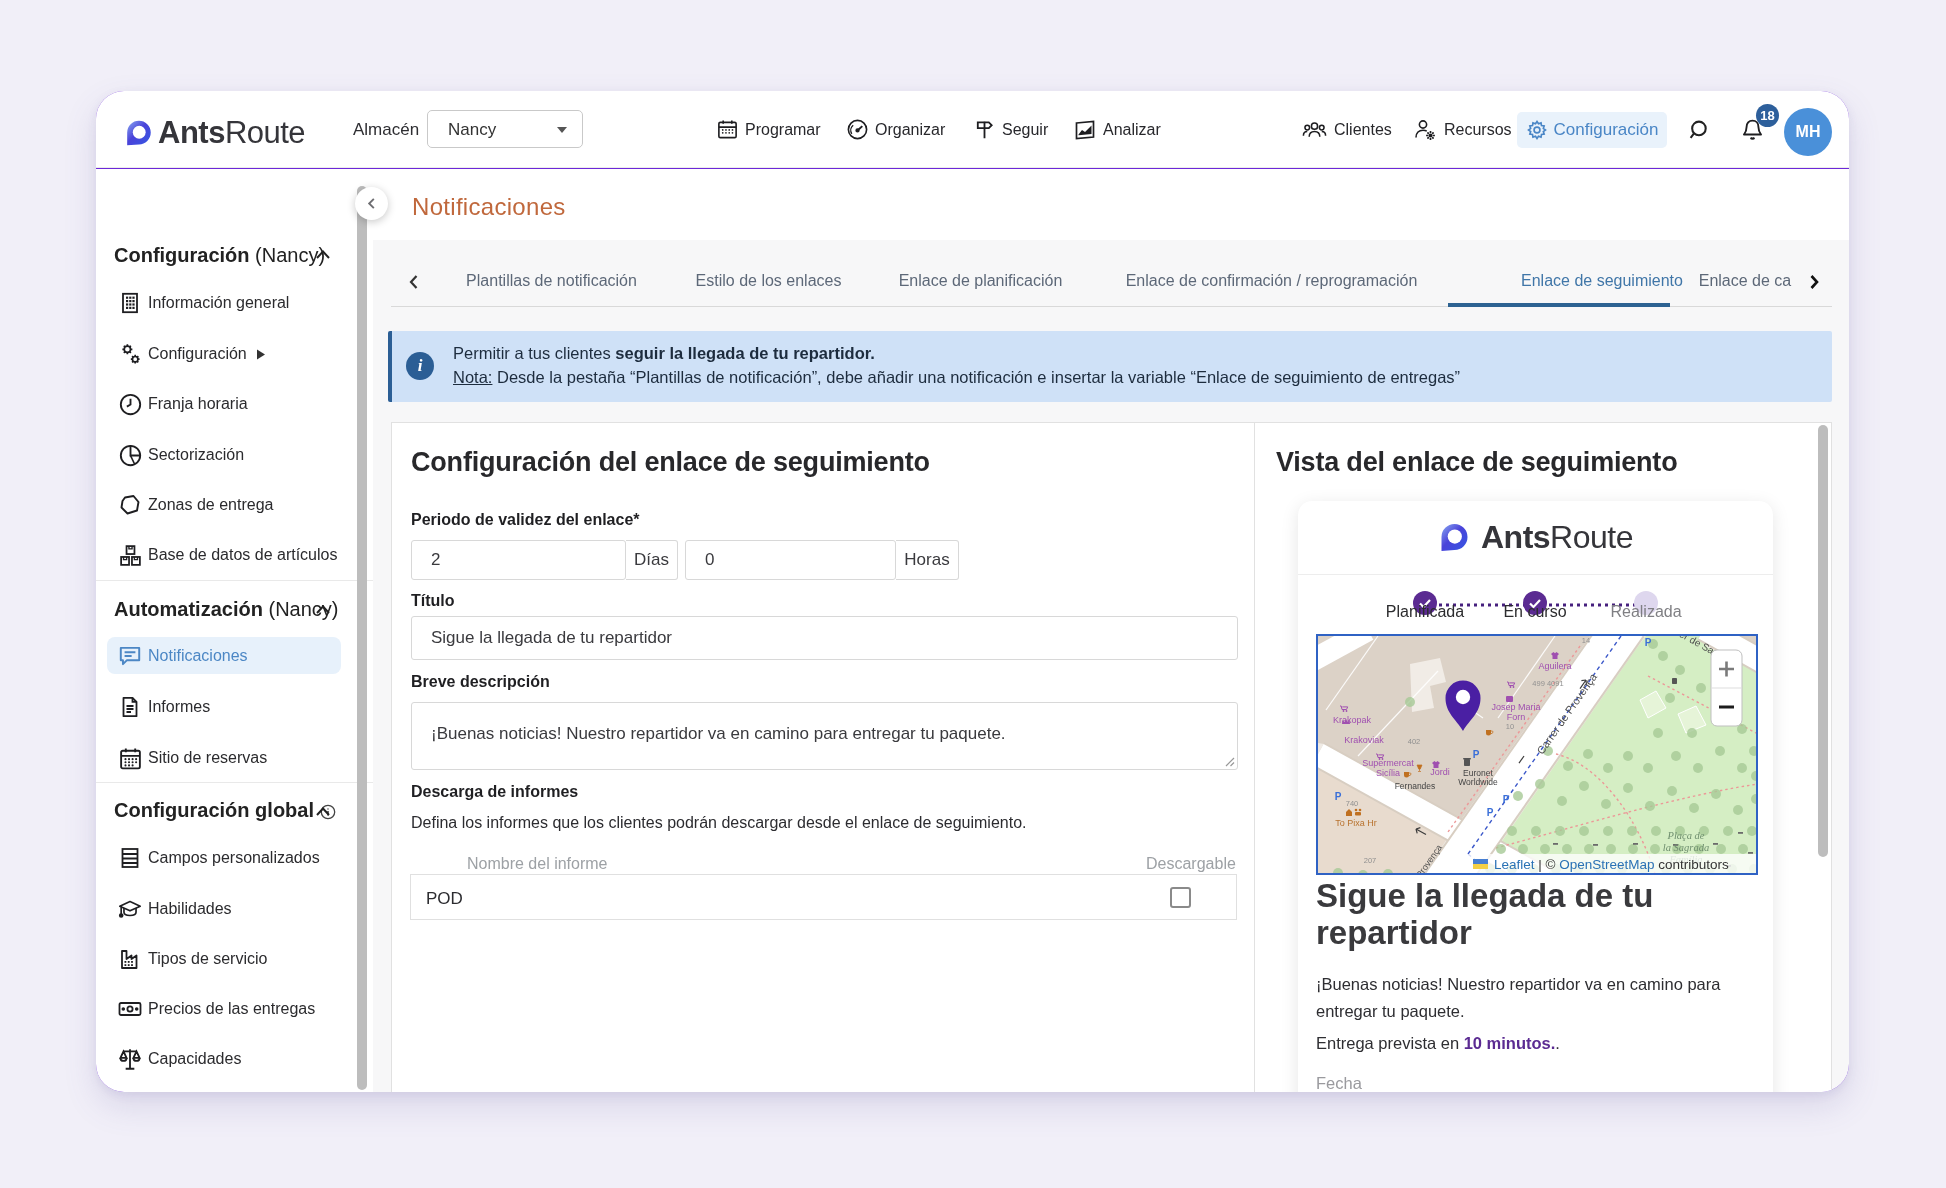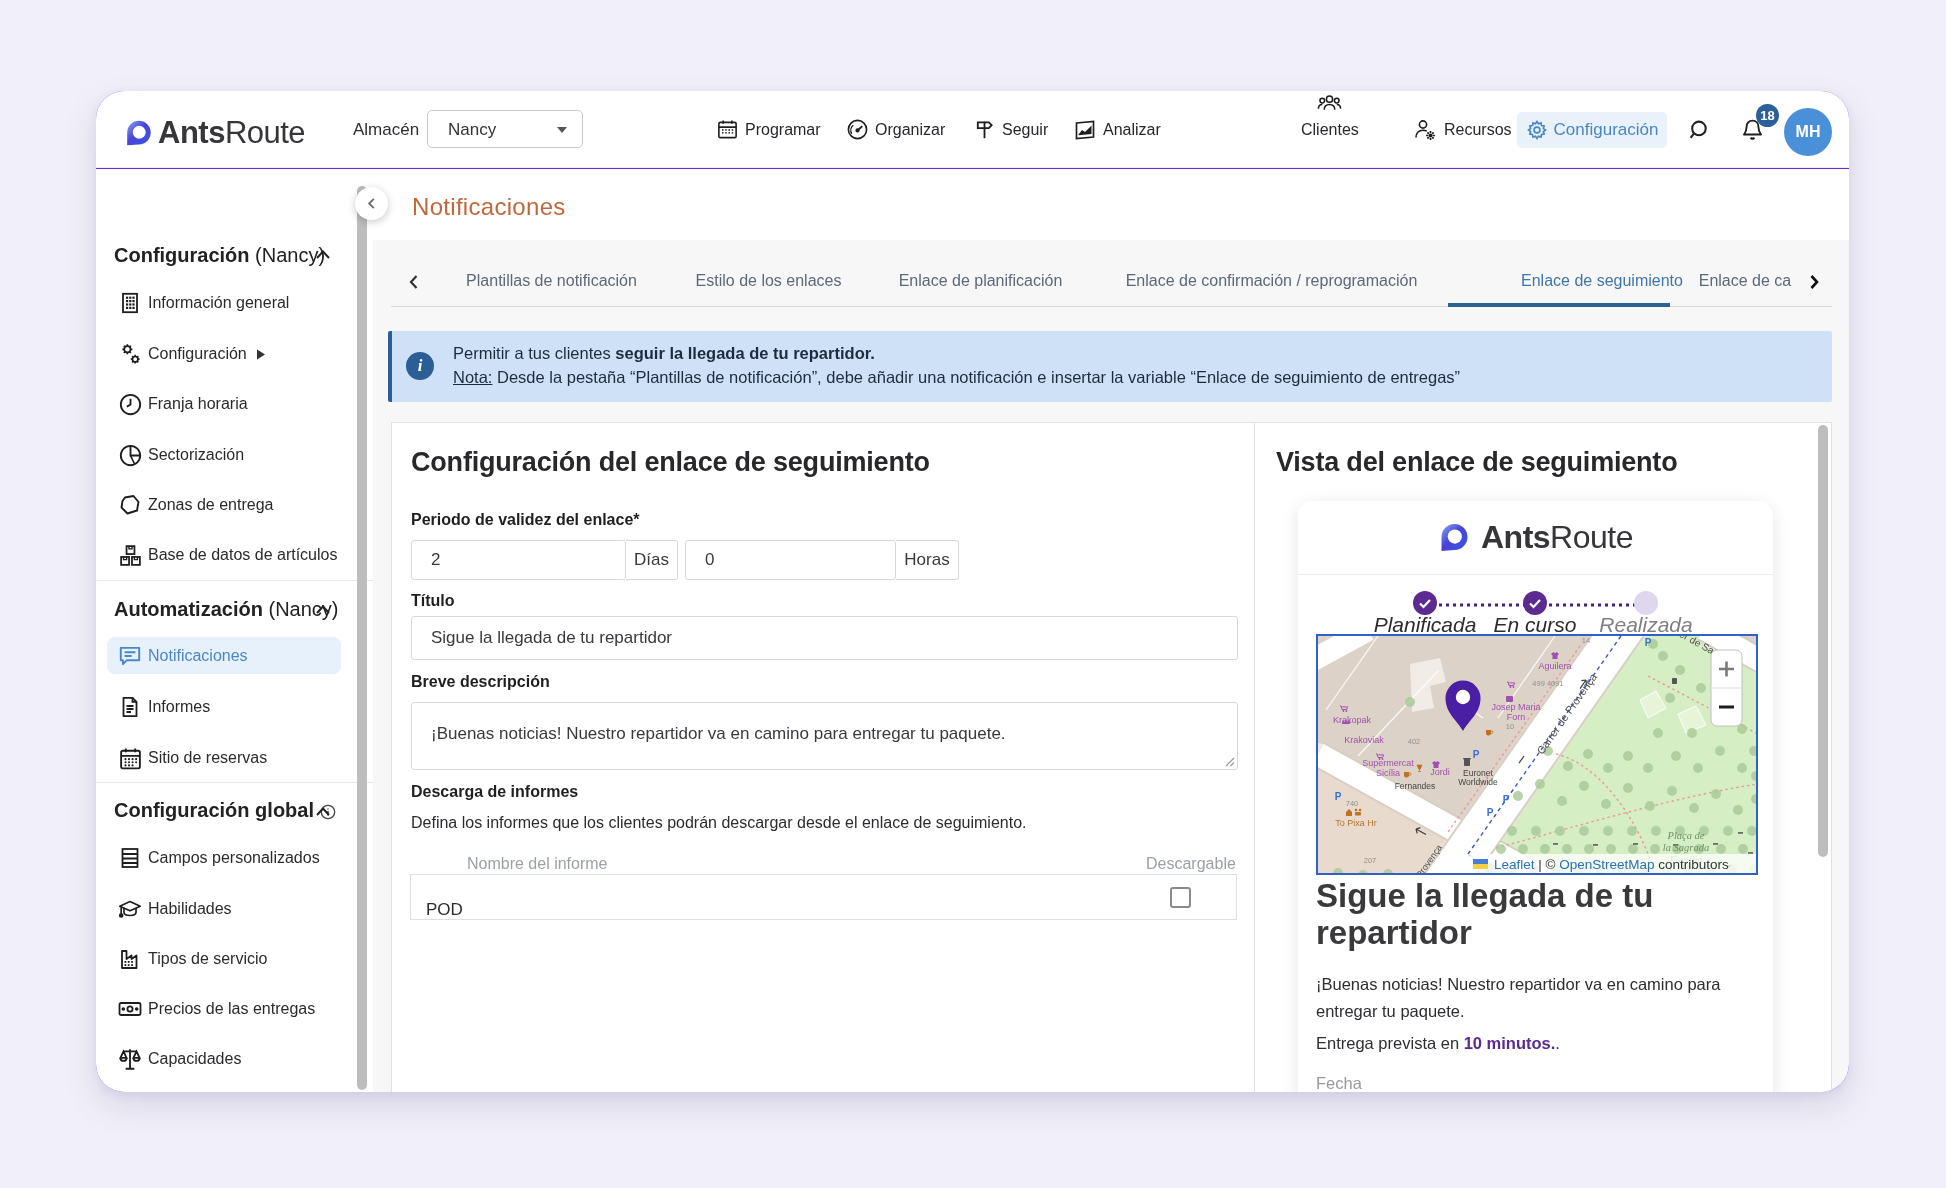--- a/index.html
+++ b/index.html
@@ -60,21 +60,21 @@
 .inp span { position:absolute; left:19px; top:50%; transform:translateY(-50%); }
 .sfx { position:absolute; border:1px solid #d8d8d8; border-left:none; border-radius:0 3px 3px 0; font-size:17px; color:#3a3a3e; display:flex; align-items:center; justify-content:center; }
 .ptext { position:absolute; font-size:16px; color:#2c2c30; }
 .gray { color:#9da1a5; }
 .cs-thumb { position:absolute; left:1445px; top:256px; width:10px; height:432px; background:#bdbdbd; border-radius:5px; z-index:4; }
 
 .pcard { position:absolute; left:43px; top:78px; width:475px; height:640px; background:#fff; border-radius:14px; box-shadow:0 4px 18px rgba(0,0,0,0.10); }
 .pcard .plogo { position:absolute; left:0; top:0; width:475px; height:74px; border-bottom:1px solid #ededed; display:flex; align-items:center; justify-content:center; }
 .steps { position:absolute; left:0; top:90px; width:475px; height:60px; }
 .stepc { position:absolute; top:0; width:24px; height:24px; border-radius:50%; }
-.stepl { position:absolute; top:22px; font-size:21px; color:#2c2c2e; transform:translateX(-50%); white-space:nowrap;font-style:italic; }
+.stepl { position:absolute; top:12px; font-size:16px; color:#2c2c2e; transform:translateX(-50%); white-space:nowrap; }
 .map { position:absolute; left:18px; top:133px; width:442px; height:241px; border:2px solid #2f62c4; }
 .ph1 { position:absolute; left:18px; top:376px; width:380px; font-size:33px; line-height:37px; font-weight:700; color:#3a3a3d; }
 .pp { position:absolute; left:18px; font-size:16.5px; line-height:27px; color:#2e2e32; }
 .purple { color:#5b2b92; font-weight:700; }
 </style>
 </head>
 <body>
 <div class="card">
 <div class="nav">
   <div class="logo">
@@ -131,21 +131,21 @@
         </svg>
     <span>Seguir</span>
   </div>
   <div class="menu-item" style="left:977px;">
     <svg width="24" height="24" viewBox="0 0 24 24" fill="none" stroke="#1e1e21" stroke-width="1.7">
           <path d="M3.5 5 L20.5 3.5 L20.5 19 L3.5 20.5 Z"></path>
           <path d="M5.5 16.5 L9 12 L12 14 L18.5 7.5 L18.5 16 L5.5 17.2 Z" fill="#1e1e21" stroke="none"></path>
         </svg>
     <span>Analizar</span>
   </div>
-  <div class="menu-item" style="left:1205px;flex-direction:column;">
+  <div class="menu-item" style="left:1205px;">
     <svg width="27" height="24" viewBox="0 0 28 24" fill="none" stroke="#1e1e21" stroke-width="1.6">
           <circle cx="14" cy="8" r="3.2"></circle>
           <path d="M8.5 19 C8.5 15.5 10.8 13.5 14 13.5 C17.2 13.5 19.5 15.5 19.5 19"></path>
           <circle cx="6.5" cy="9.5" r="2.4"></circle>
           <path d="M2.5 18 C2.5 15 4.2 13.6 6.5 13.6"></path>
           <circle cx="21.5" cy="9.5" r="2.4"></circle>
           <path d="M25.5 18 C25.5 15 23.8 13.6 21.5 13.6"></path>
         </svg>
     <span>Clientes</span>
   </div>
@@ -425,21 +425,21 @@
         <span style="top:21px; transform:none;">¡Buenas noticias! Nuestro repartidor va en camino para entregar tu paquete.</span>
         <svg style="position:absolute; right:2px; bottom:2px;" width="10" height="10" viewBox="0 0 10 10" stroke="#999" stroke-width="1.2">
               <path d="M9 1 L1 9 M9 5.5 L5.5 9"></path>
             </svg>
       </div>
       <div class="lbl" style="left:19px; top:360px;">Descarga de informes</div>
       <div class="ptext" style="left:19px; top:391px;">Defina los informes que los clientes podrán descargar desde el enlace de seguimiento.</div>
       <div class="ptext gray" style="left:75px; top:432px;">Nombre del informe</div>
       <div class="ptext gray" style="left:754px; top:432px;">Descargable</div>
       <div style="position:absolute; left:18px; top:451px; width:827px; height:46px; border:1px solid #e0e0e0;">
-        <div class="ptext" style="left:15px; top:14px; font-size:17px;margin-top:11px;">POD</div>
+        <div class="ptext" style="left:15px; top:14px; font-size:17px;">POD</div>
         <div style="position:absolute; left:759px; top:12px; width:21px; height:21px; border:2px solid #8a8a8a; border-radius:3px;"></div>
       </div>
     </div>
     <div class="col-r">
       <h2>Vista del enlace de seguimiento</h2>
       <div class="pcard">
         <div class="plogo">
           <svg width="32" height="32" viewBox="0 0 32 32" style="margin-right:6px">
             <path d="M3.5 29 L3.5 15 A13 13 0 1 1 16.5 28 L3.5 29 Z" fill="url(#lg1)"></path>
             <circle cx="16.8" cy="14.6" r="7.1" fill="#fff"></circle>

